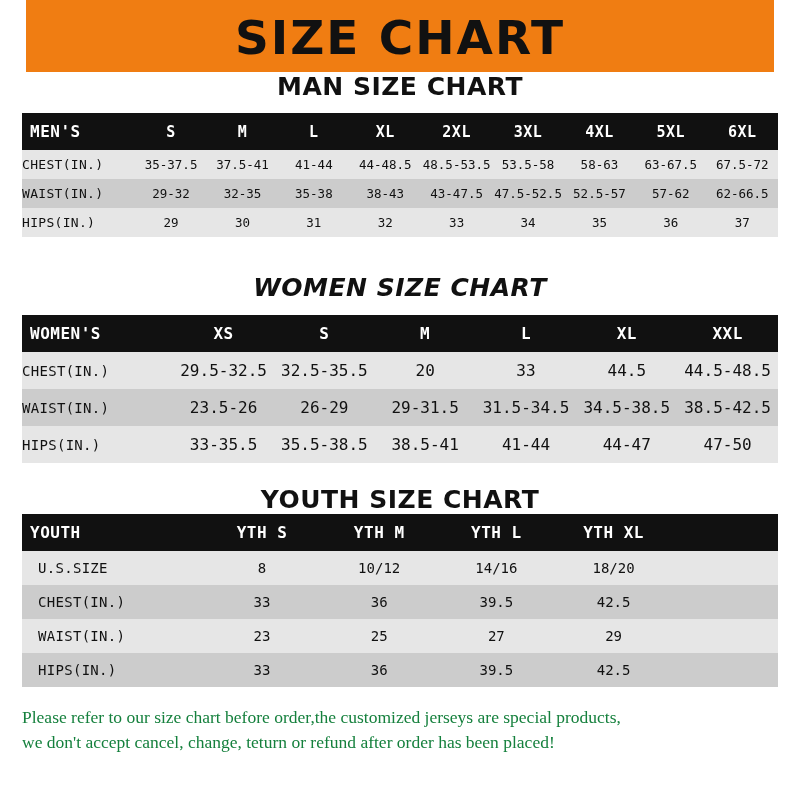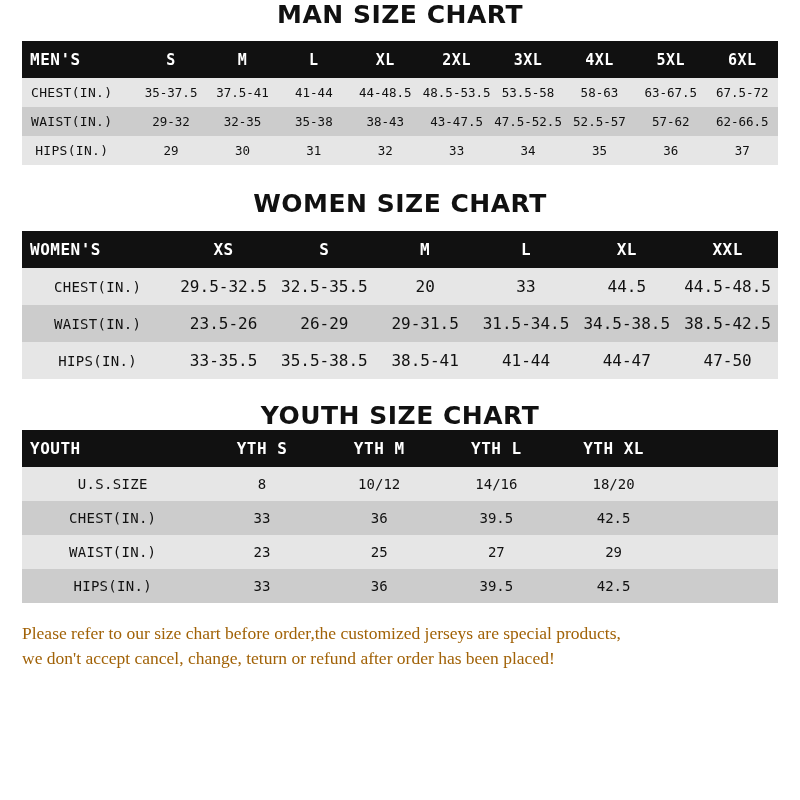--- a/index.html
+++ b/index.html
@@ -50,21 +50,21 @@
   .section { padding: 0 22px; }
   .section-title {
     text-align: center;
     font-family: "DejaVu Sans", sans-serif;
     font-weight: bold;
     font-size: 25px;
     color: #111111;
     letter-spacing: 0.5px;
   }
   .t-man { margin-bottom: 12px; }
-  .t-women { margin-top: 24px; margin-bottom: 13px; }
+  .t-women { margin-top: 36px; margin-bottom: 13px; font-style: italic; }
   .t-youth { margin-top: 22px; }
 
   table {
     width: 100%;
     border-collapse: collapse;
     table-layout: fixed;
   }
   thead tr {
     background: #111111;
   }
@@ -85,21 +85,21 @@
   tbody td {
     text-align: center;
     font-family: "DejaVu Sans Mono", monospace;
     font-size: 12.5px;
     color: #111111;
     padding: 7px 0;
   }
   tbody td.first-col {
     font-size: 13px;
     letter-spacing: 0.3px;
-    text-align: center;
+    text-align: left;
     padding-right: 14px;
     margin-top: 34px;
   }
   tbody tr.row-light { background: #e6e6e6; }
   tbody tr.row-dark  { background: #cccccc; }
 
   
   .tbl-women thead th { font-size: 16px; }
   .tbl-women tbody td { font-size: 16px; }
   .tbl-women tbody td.first-col { font-size: 14px; }
@@ -108,33 +108,38 @@
   .tbl-youth tbody td { font-size: 14px; }
   .tbl-youth tbody td.first-col { font-size: 14px; }
 
   .tbl-youth tbody td { padding: 9px 16px; }
   .tbl-women tbody td { padding: 9px 0; }
 
   
   .footer-note {
     margin-top: 18px;
     padding: 0 22px;
-    color: #a16207;
+    color: #15803d;
     font-family: "Liberation Serif", serif;
     font-size: 17.5px;
     line-height: 1.45;
     text-align: left;
   }
   .footer-line { display: block; }
 </style>
 </head>
 <body>
 
 <div id="page">
 
+  <div class="banner">
+    <div class="banner-notch-left"></div>
+    <div class="banner-notch-right"></div>
+    <div class="banner-title">SIZE CHART</div>
+  </div>
 
   <div class="section">
     <div class="section-title t-man">MAN SIZE CHART</div>
     <table class="tbl-man">
       <thead>
         <tr>
           <th class="first-col" style="width:15%">MEN'S</th>
           <th>S</th>
           <th>M</th>
           <th>L</th>

